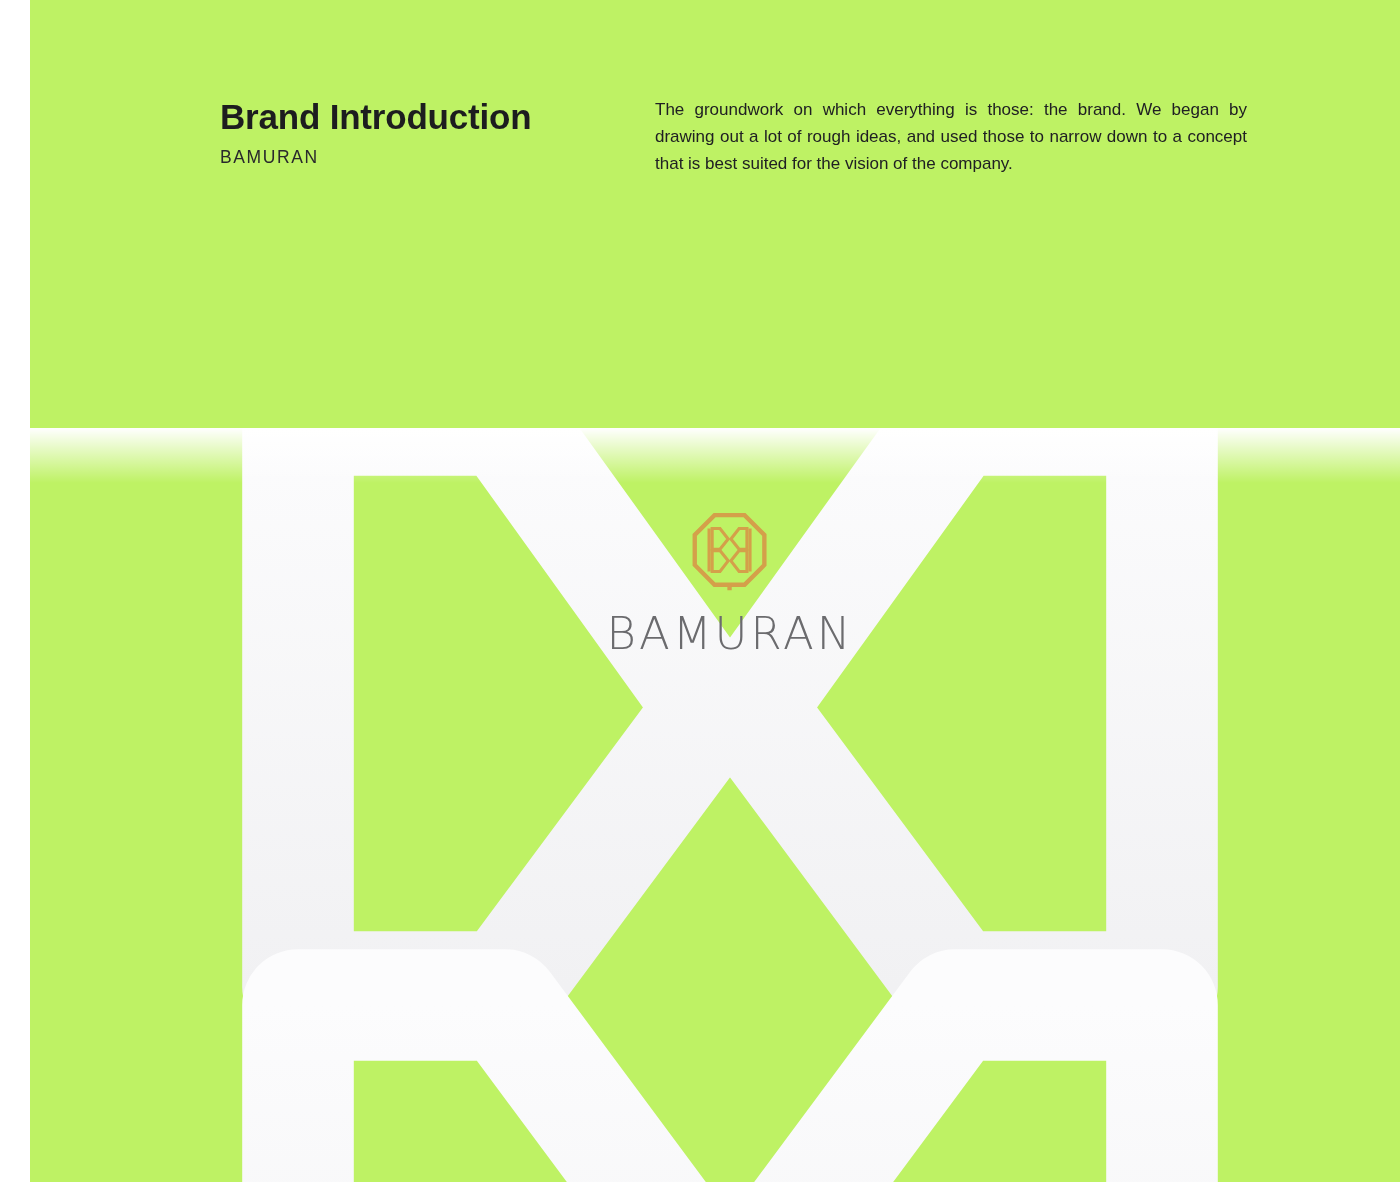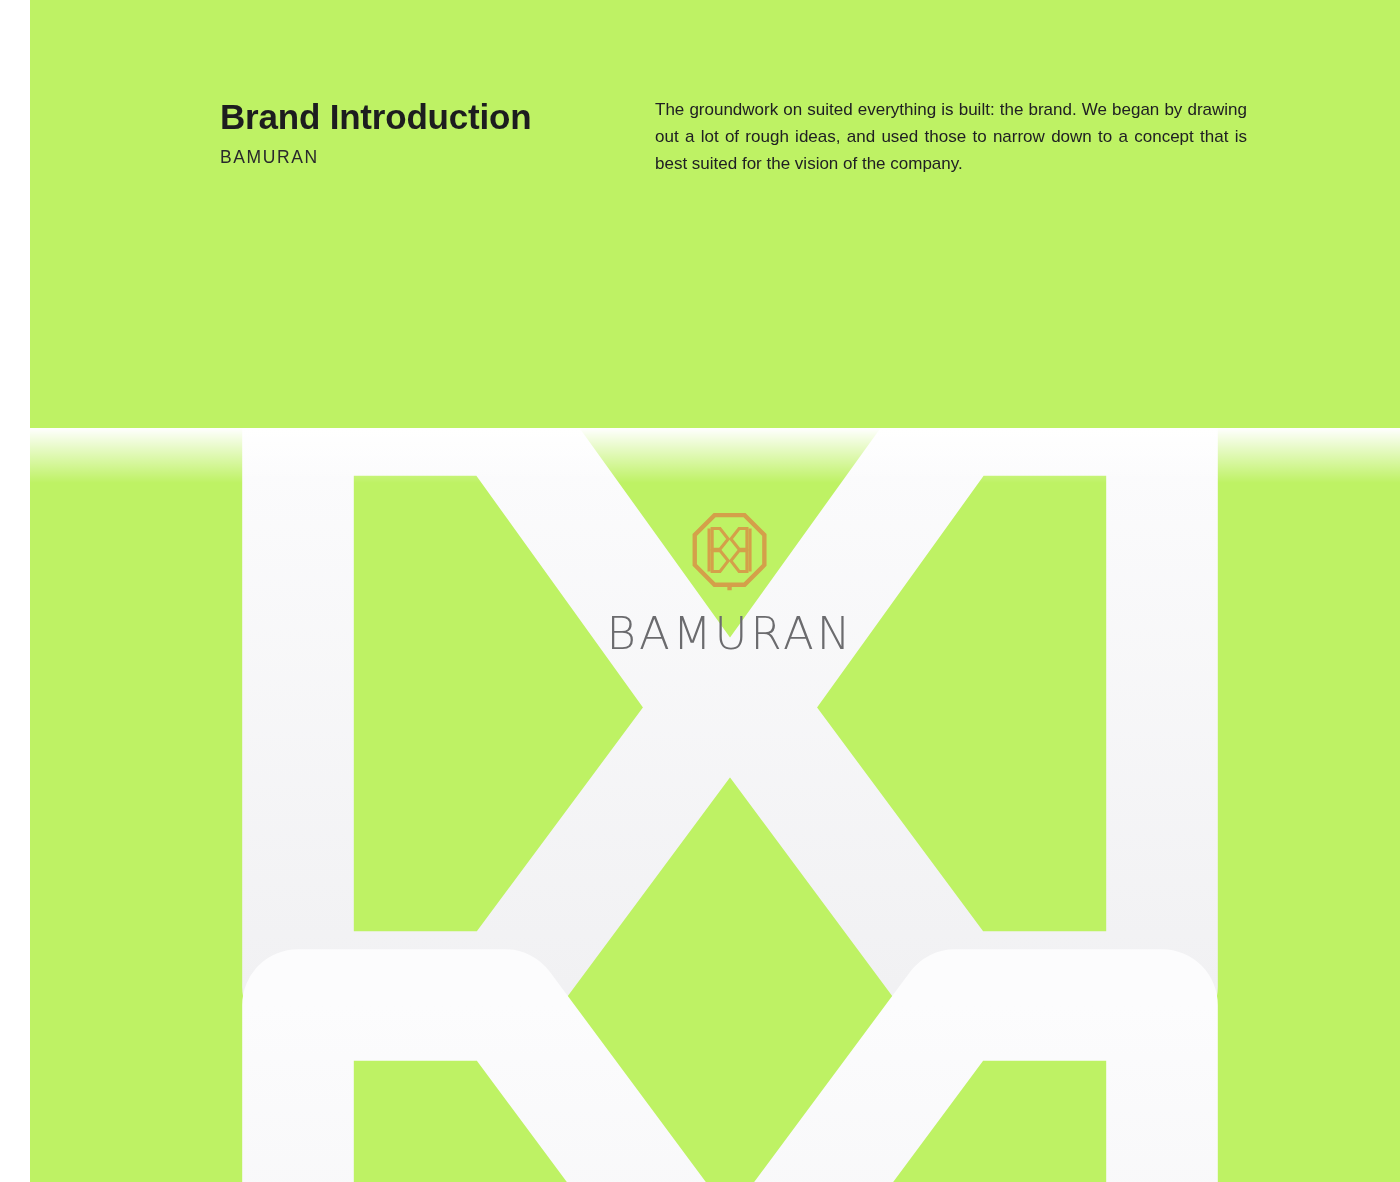--- a/index.html
+++ b/index.html
@@ -118,21 +118,21 @@
       </g>
     </svg>
     <div class="wm-fade"></div>
   </div>
 
   <div class="header">
     <h1 class="page-title">Brand Introduction</h1>
     <div class="page-subtitle">BAMURAN</div>
   </div>
 
-  <p class="intro">The groundwork on suited everything is built: the brand. We began by drawing out a lot of rough ideas, and used those to narrow down to a concept that is best suited for the vision of the company.</p>
+  <p class="intro">The groundwork on which everything is those: the brand. We began by drawing out a lot of rough ideas, and used those to narrow down to a concept that is best suited for the vision of the company.</p>
 
   <div class="logo-lockup">
     <svg class="logo-mark" viewBox="0 0 120 126" xmlns="http://www.w3.org/2000/svg" aria-hidden="true">
       <g fill="none" stroke-linejoin="miter" stroke="#D4A04A">
 
         <path stroke-width="6.4" d="M38 9 H82 L111 38 V82 L82 111 H38 L9 82 V38 Z"></path>
         <path stroke-width="6.4" d="M60 111 V119"></path>
 
         <g stroke-width="4.6">
           <path d="M30 28.5 V91.5"></path>

